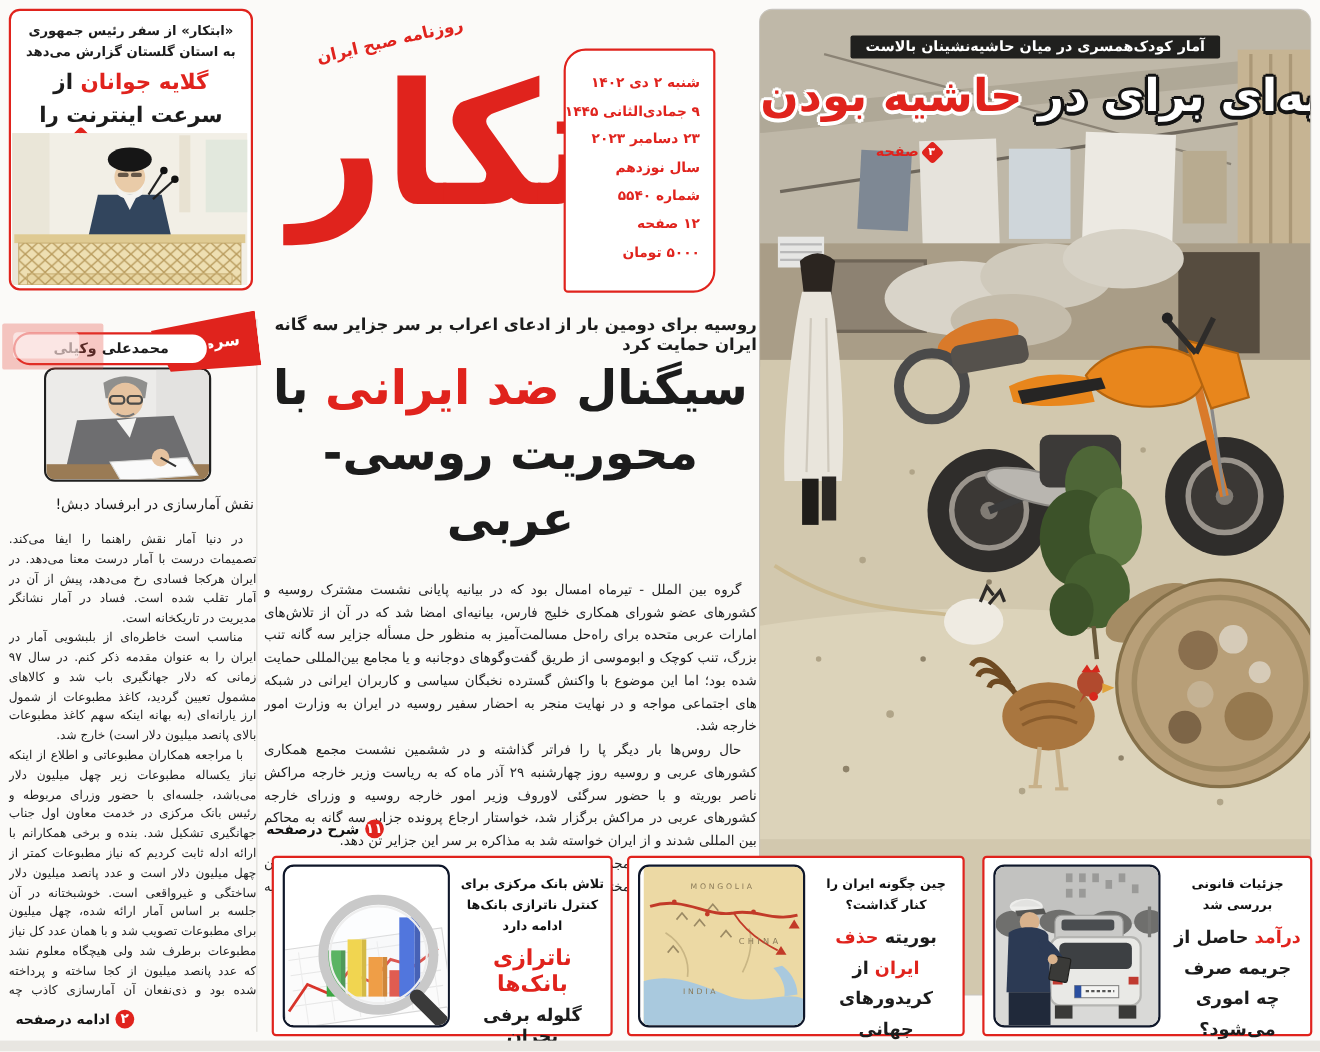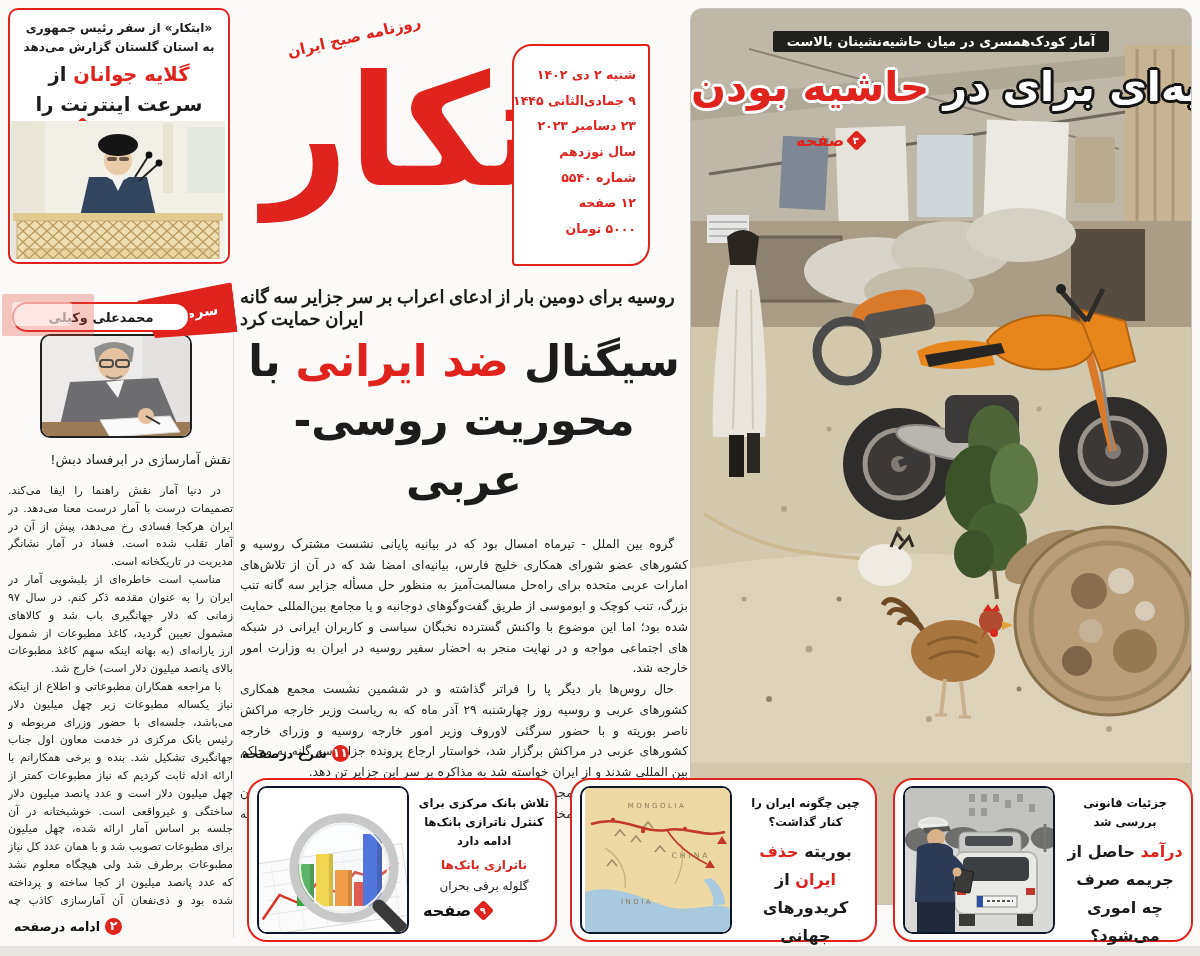--- a/index.html
+++ b/index.html
@@ -3,21 +3,21 @@
 <meta charset="utf-8">
 <style>
   :root{ --red:#e0231d; --ink:#1c1c1c; }
   *{box-sizing:border-box;margin:0;padding:0;}
   html,body{width:1200px;height:956px;}
   body{background:#fbfaf8;font-family:"DejaVu Sans",sans-serif;color:var(--ink);overflow:hidden;position:relative;}
   .abs{position:absolute;}
 
   
   .prow{display:flex;align-items:center;gap:5px;justify-content:flex-end;}
-  .prow b{font-size:16px;font-weight:bold;color:#111;}
+  .prow b{font-size:13px;font-weight:bold;color:#111;}
   .dmd{width:15px;height:15px;background:var(--red);transform:rotate(45deg);border-radius:3px;
        display:flex;align-items:center;justify-content:center;flex:0 0 auto;}
   .dmd b{transform:rotate(-45deg);color:#fff !important;font-size:10px;line-height:1;}
   .crc{width:17px;height:17px;background:var(--red);border-radius:50%;
        display:flex;align-items:center;justify-content:center;flex:0 0 auto;}
   .crc b{color:#fff !important;font-size:10px;line-height:1;}
 
   
   #topleft{left:8px;top:8px;width:222px;height:256px;border:2px solid var(--red);
            border-radius:10px;background:#fff;overflow:hidden;}
@@ -72,43 +72,43 @@
   #edbody p{text-indent:12px;}
   #edwm{position:absolute;left:-6px;top:8px;width:92px;height:42px;background:rgba(228,72,60,.30);
         z-index:3;border-radius:2px;}
   #edwm:after{content:"";position:absolute;left:10px;top:8px;width:60px;height:24px;
         background:rgba(255,255,255,.55);border-radius:4px;}
   #editorial>.prow{position:absolute;left:6px;top:632px;}
   #editorial>.prow b{font-size:12.5px;}
 
   
   #lead{left:240px;top:286px;width:448px;height:478px;}
-  #lead .kick{font-size:18px;font-weight:bold;text-align:left;font-family:Liberation Serif, serif;}
+  #lead .kick{font-size:15px;font-weight:bold;text-align:right;}
   #lead .h{font-size:43px;font-weight:bold;text-align:center;line-height:1.38;margin-top:2px;
            letter-spacing:-1px;}
   #lead .h .r{color:var(--red);}
   #lead .body{margin-top:24px;height:292px;overflow:hidden;font-size:12.2px;line-height:1.7;
               text-align:justify;color:#222;}
   #lead .body p{text-indent:14px;}
   #lead>.prow{position:absolute;left:2px;bottom:2px;}
   #lead>.prow b{font-size:12.5px;}
 
   
-  .bbox{top:778px;height:164px;border:2px solid var(--red);border-radius:20px;background:#fff;}
+  .bbox{top:778px;height:164px;border:2px solid var(--red);border-radius:4px;background:#fff;}
   #b1{left:247px;width:310px;}
   #b2{left:570px;width:307px;}
   #b3{left:893px;width:300px;}
   .bbox .ph{position:absolute;left:8px;top:6px;width:152px;height:148px;border:2px solid #0f172a;
             border-radius:10px;overflow:hidden;background:#fff;}
   .bbox .txt{position:absolute;right:4px;top:14px;left:168px;text-align:center;}
   .bbox .txt .k{font-size:11.5px;font-weight:bold;line-height:1.65;color:#111;}
   .bbox .txt .t{font-size:16px;font-weight:bold;line-height:1.75;margin-top:6px;}
   .bbox .txt .t .r{color:var(--red);}
-  .bbox .txt .tr{font-size:12px;font-weight:bold;color:var(--red);margin-top:7px;}
-  .bbox .txt .tb{font-size:12px;font-weight:normal;margin-top:7px;}
+  .bbox .txt .tr{font-size:20px;font-weight:bold;color:var(--red);margin-top:7px;}
+  .bbox .txt .tb{font-size:16px;font-weight:bold;margin-top:7px;}
   .bbox .prow{margin-top:8px;padding-left:6px;}
 
   
   #vdiv{left:233px;top:290px;width:1px;height:648px;background:#dddbd6;}
   #bottombar{left:0;top:946px;width:1200px;height:10px;background:#e8e6e1;}
   .small-map-label{font-family:"DejaVu Sans",sans-serif;}
 </style>
 </head>
 <body>
 

